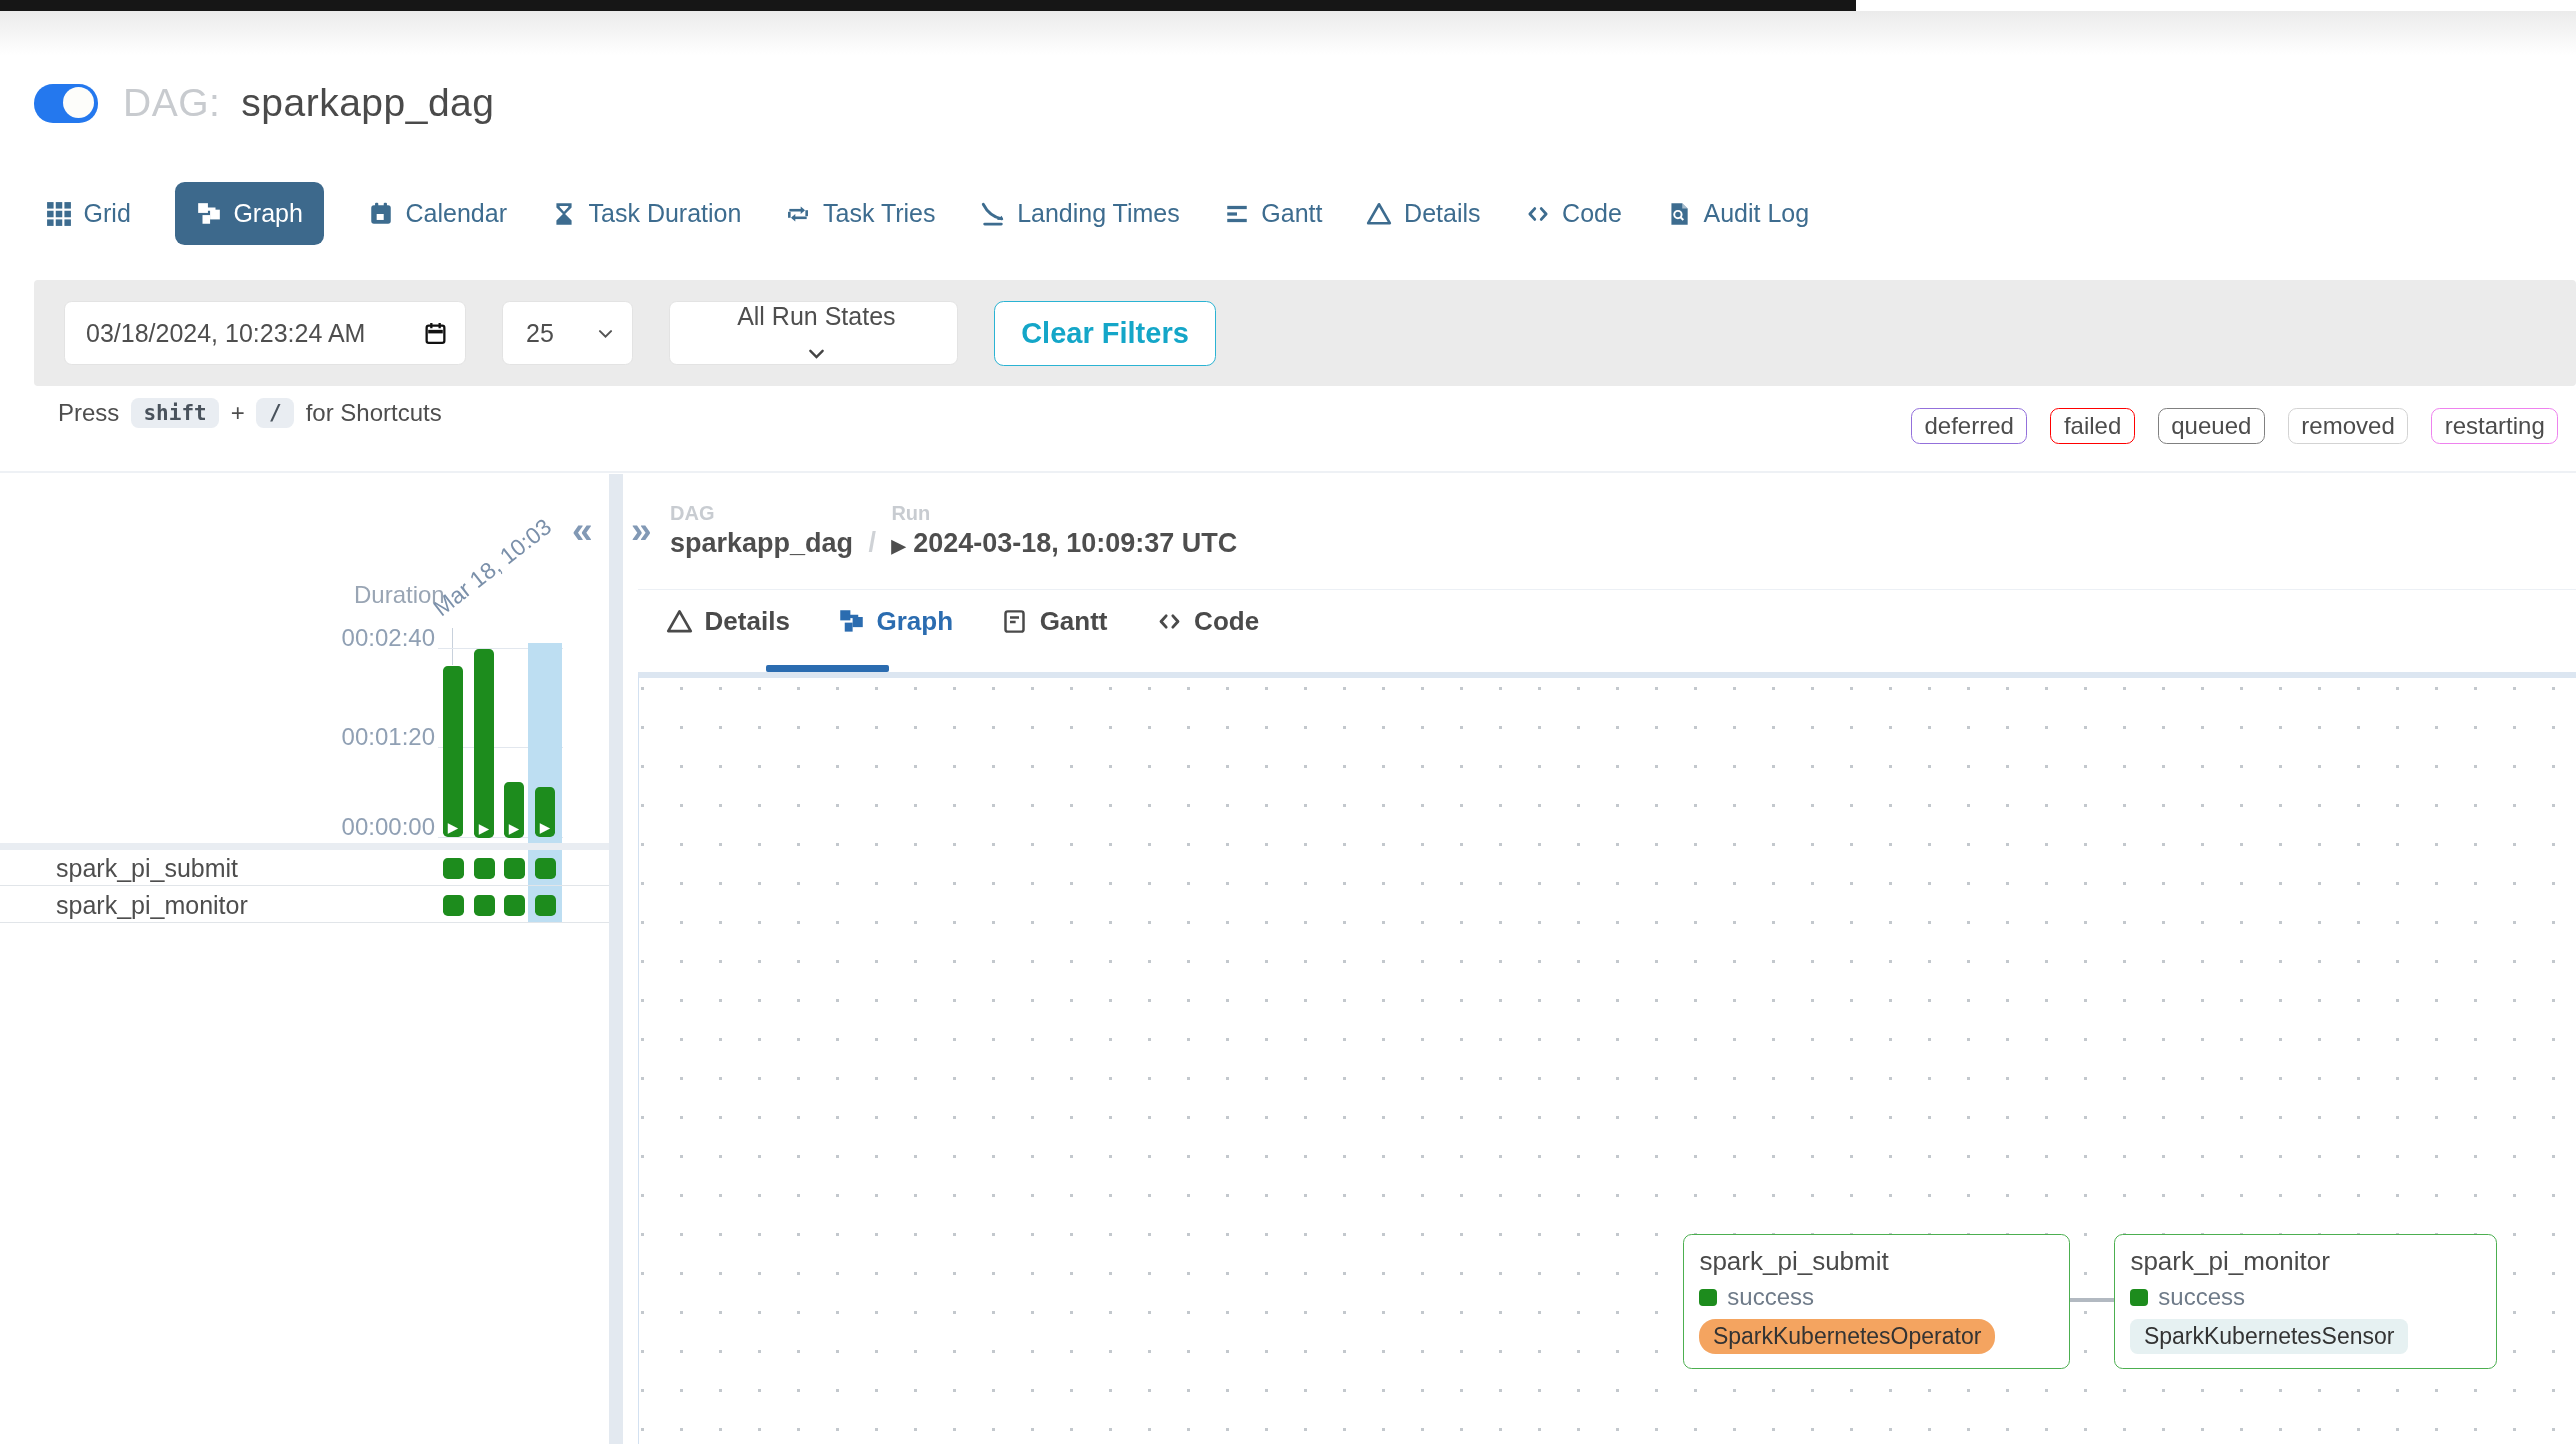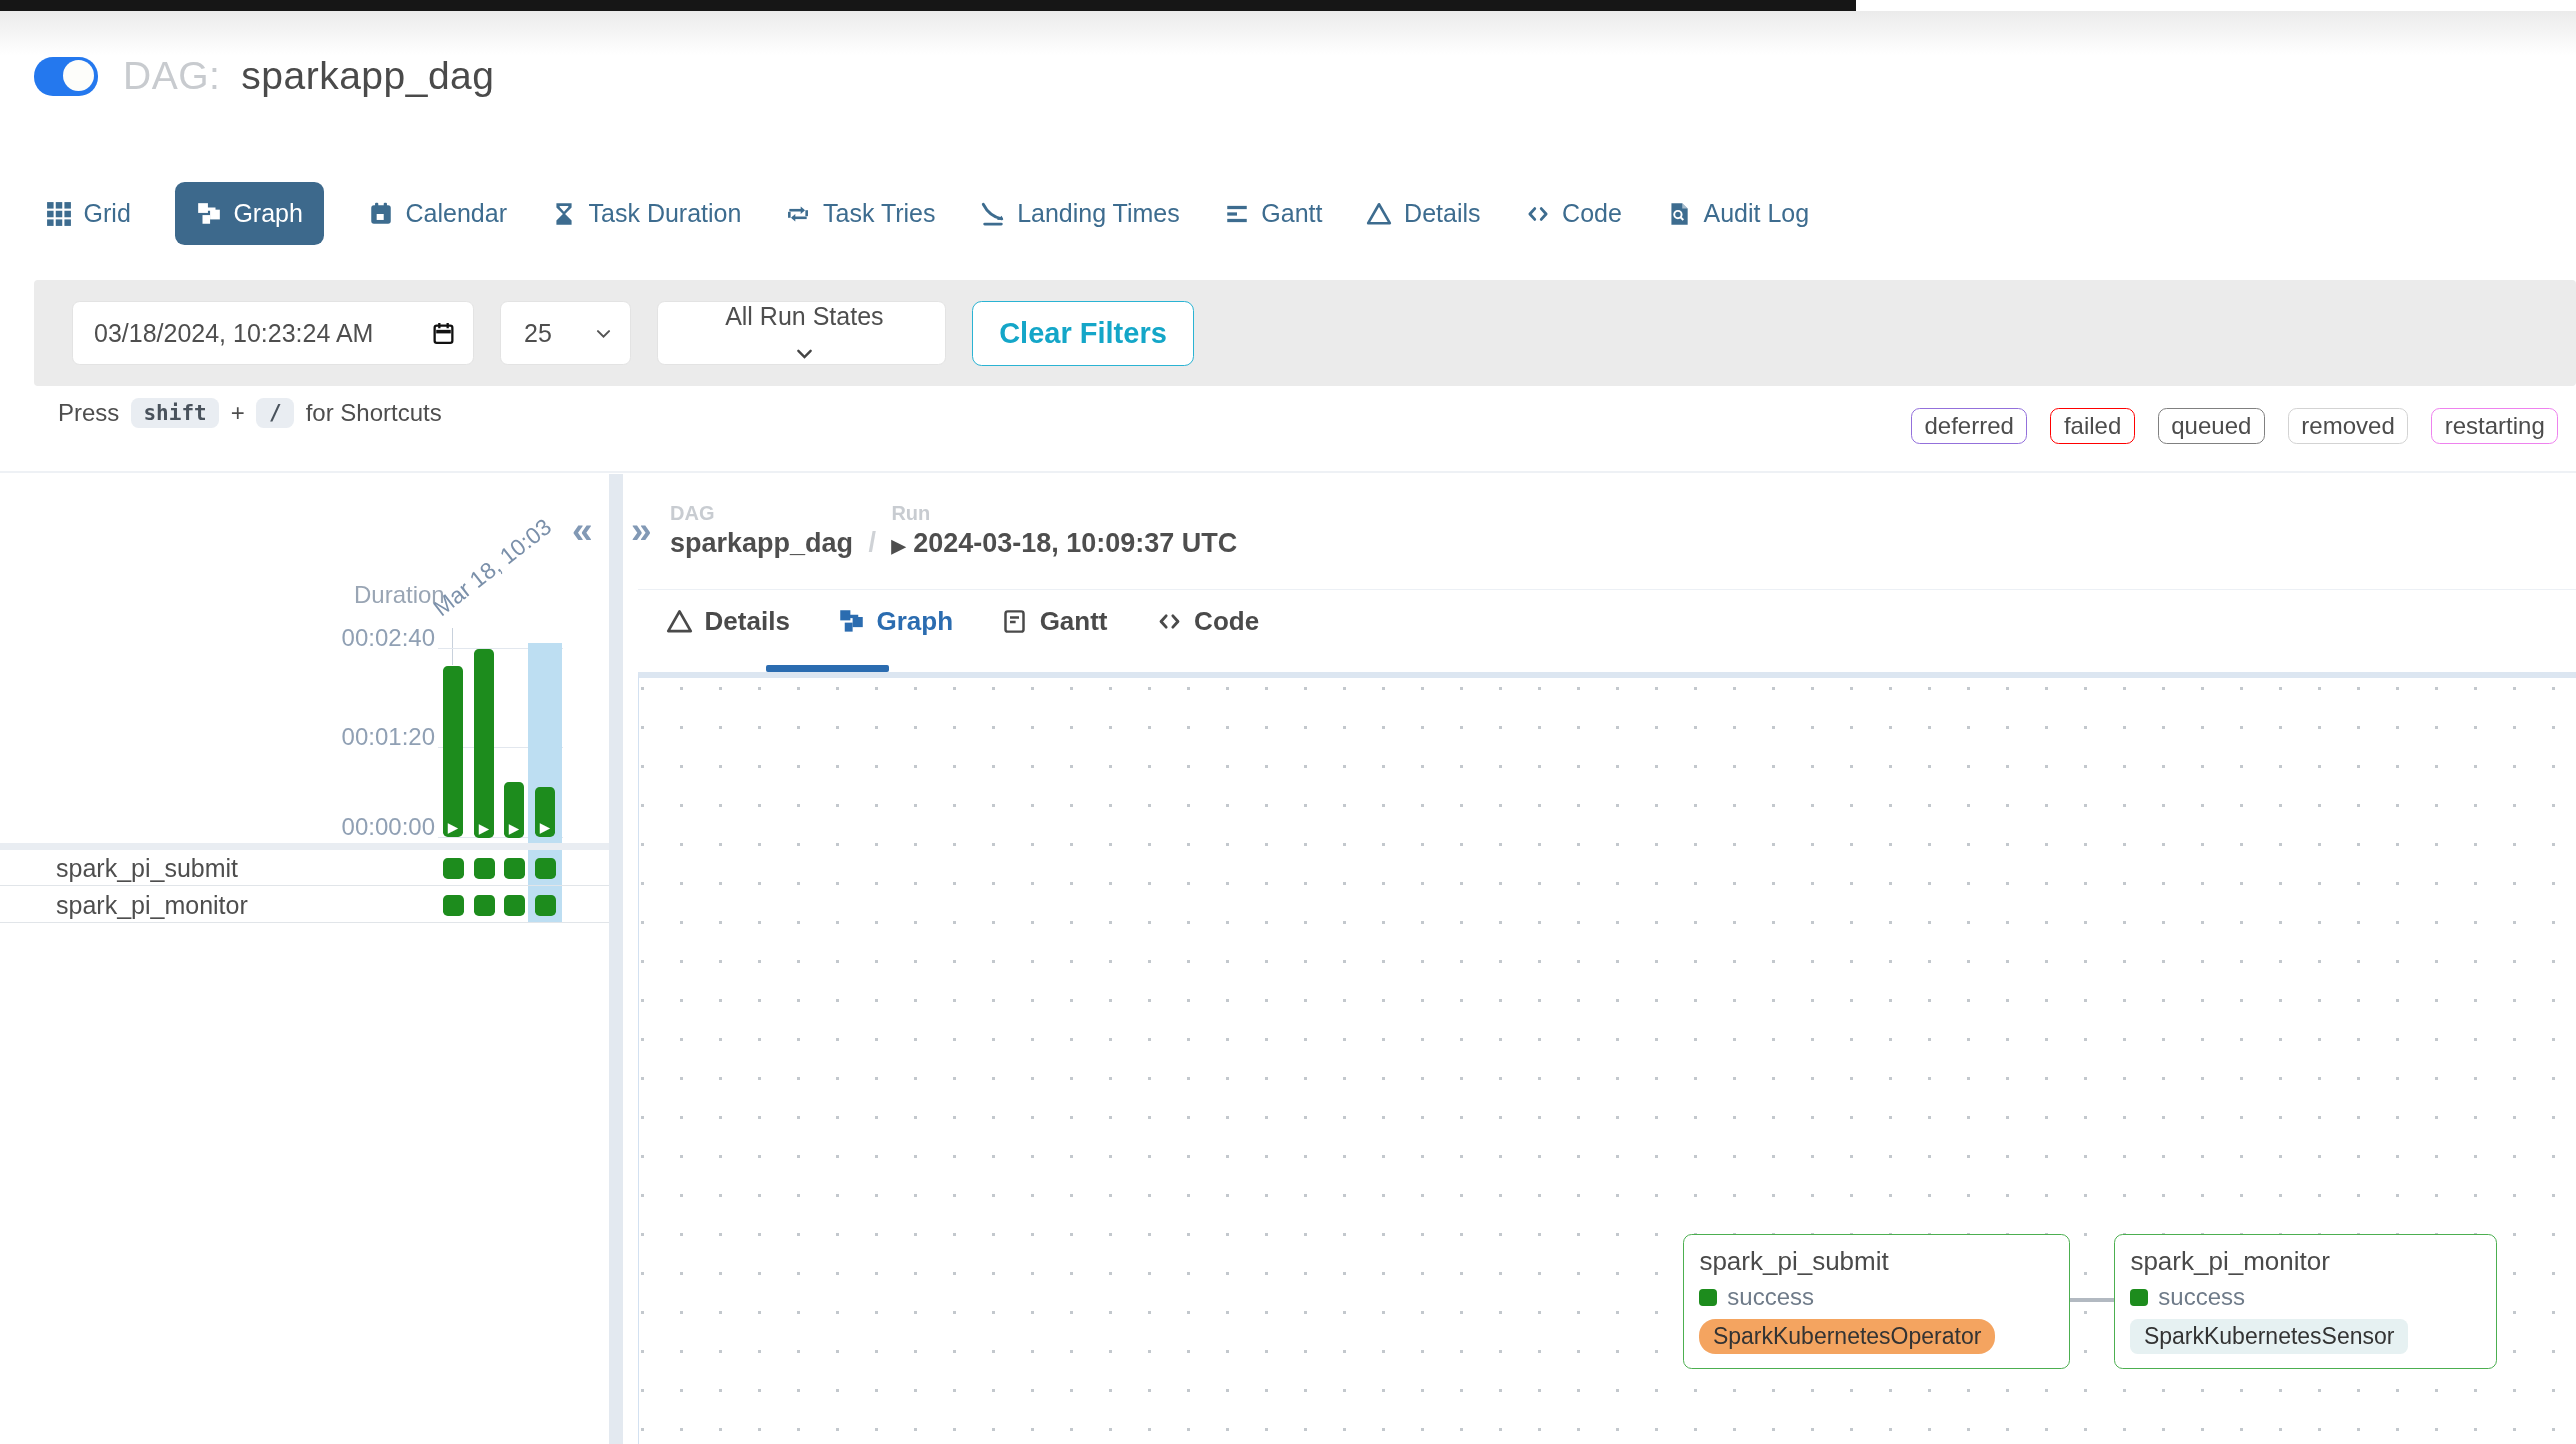--- a/index.html
+++ b/index.html
@@ -6,36 +6,36 @@
   html,body { width:2576px; height:1445px; overflow:hidden; background:#fff; }
   body { font-family:"Liberation Sans", sans-serif; color:#4e4e4e; position:relative; }
   #app { position:absolute; inset:0; width:2576px; height:1445px; }
 
   
   .top-dark    { position:absolute; left:0; top:0; width:1856px; height:10.6px; background:#161616; }
   .top-grad    { position:absolute; left:0; top:10.6px; width:2576px; height:44px;
                  background:linear-gradient(#ebebeb,#ffffff); }
 
   
-  .hdr { position:absolute; left:34px; top:53px; height:46px; display:flex; align-items:center; gap:25px; }
+  .hdr { position:absolute; left:34px; top:80px; height:46px; display:flex; align-items:center; gap:25px; }
   .toggle { position:relative; width:64px; height:39px; border-radius:19px; background:#2478ee; cursor:pointer; }
   .toggle .knob { position:absolute; right:3.9px; top:3.9px; width:31px; height:31px; border-radius:50%; background:#fdfdfa; }
   .dag-title { font-size:39px; letter-spacing:0.5px; white-space:nowrap; }
   .dag-title .pfx { color:#c8cbcf; }
   .dag-title .name { color:#4a4a4a; margin-left:9.6px; }
 
   
   .navtabs { position:absolute; left:46px; top:171px; height:85px; display:flex; align-items:center; gap:44px; }
   .navtab { display:flex; align-items:center; gap:11.6px; color:#3d6c8f; font-size:25px; cursor:pointer; white-space:nowrap; }
   .navtab svg { flex:0 0 auto; }
   .navtab.active { background:#3d698c; color:#fff; padding:17.3px 21px; border-radius:9.6px; }
 
   
   .filterbar { position:absolute; left:34px; top:280px; width:2542px; height:106px; background:#ebebeb;
-               border-radius:3.9px; display:flex; align-items:center; gap:26px; padding-left:38px; }
+               border-radius:3.9px; display:flex; align-items:center; gap:36px; padding-left:30px; }
   .f-box { background:#fff; border:1px solid #e3e3e3; border-radius:7.7px; height:64px; display:flex;
            align-items:center; font-size:25px; color:#4e4e4e; }
   .f-date { width:402px; justify-content:space-between; padding:0 17.3px 0 21px; }
   .f-select { justify-content:space-between; padding:0 17.3px 0 23px; cursor:pointer; }
   .f-sel-sm { width:131px; }
   .f-sel-md { width:279px; }
   .f-sel-lg { width:289px;flex-direction:column; }
   .f-clear { width:222px; height:65px; background:#fff; border:1.9px solid #2ab3d3; border-radius:9.6px;
              color:#14a6c8; font-weight:bold; font-size:29px; display:flex; align-items:center;
              justify-content:center; cursor:pointer; }

